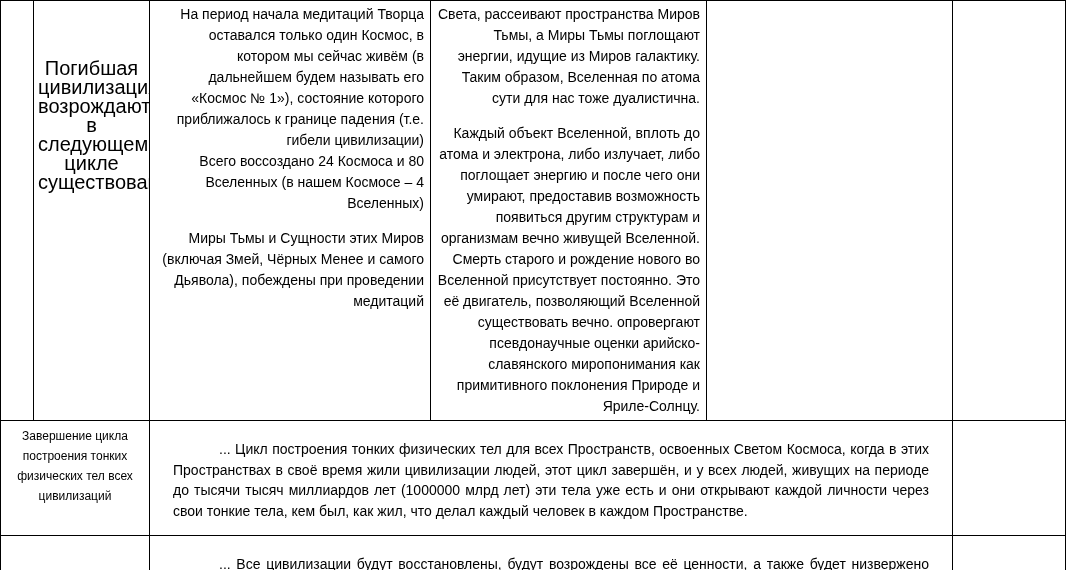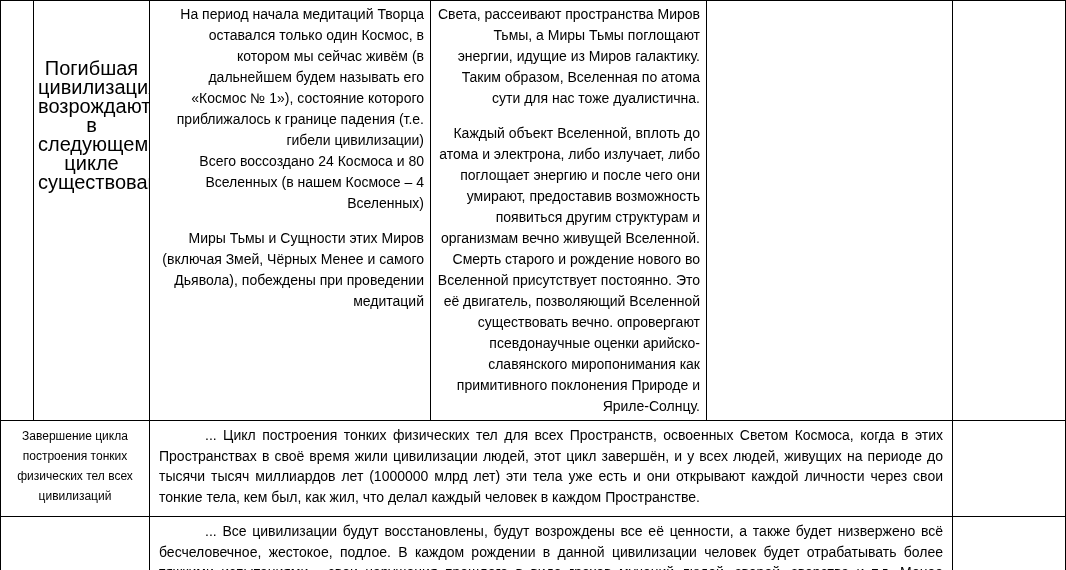--- a/index.html
+++ b/index.html
@@ -49,21 +49,21 @@
     line-height:20px;
     padding:5px 4px 0 4px;
   }
   .body-text{
     text-align:justify;
     font-size:14px;
     line-height:20.5px;
     padding:4px 9px 0 9px;
   }
   .body-text .para{
-    margin:0;
+    margin:14px;
     text-indent:46px;
   }
 </style>
 </head>
 <body>
 
 <div class="page">
   <table class="doc">
     <colgroup>
       <col style="width:33px">

